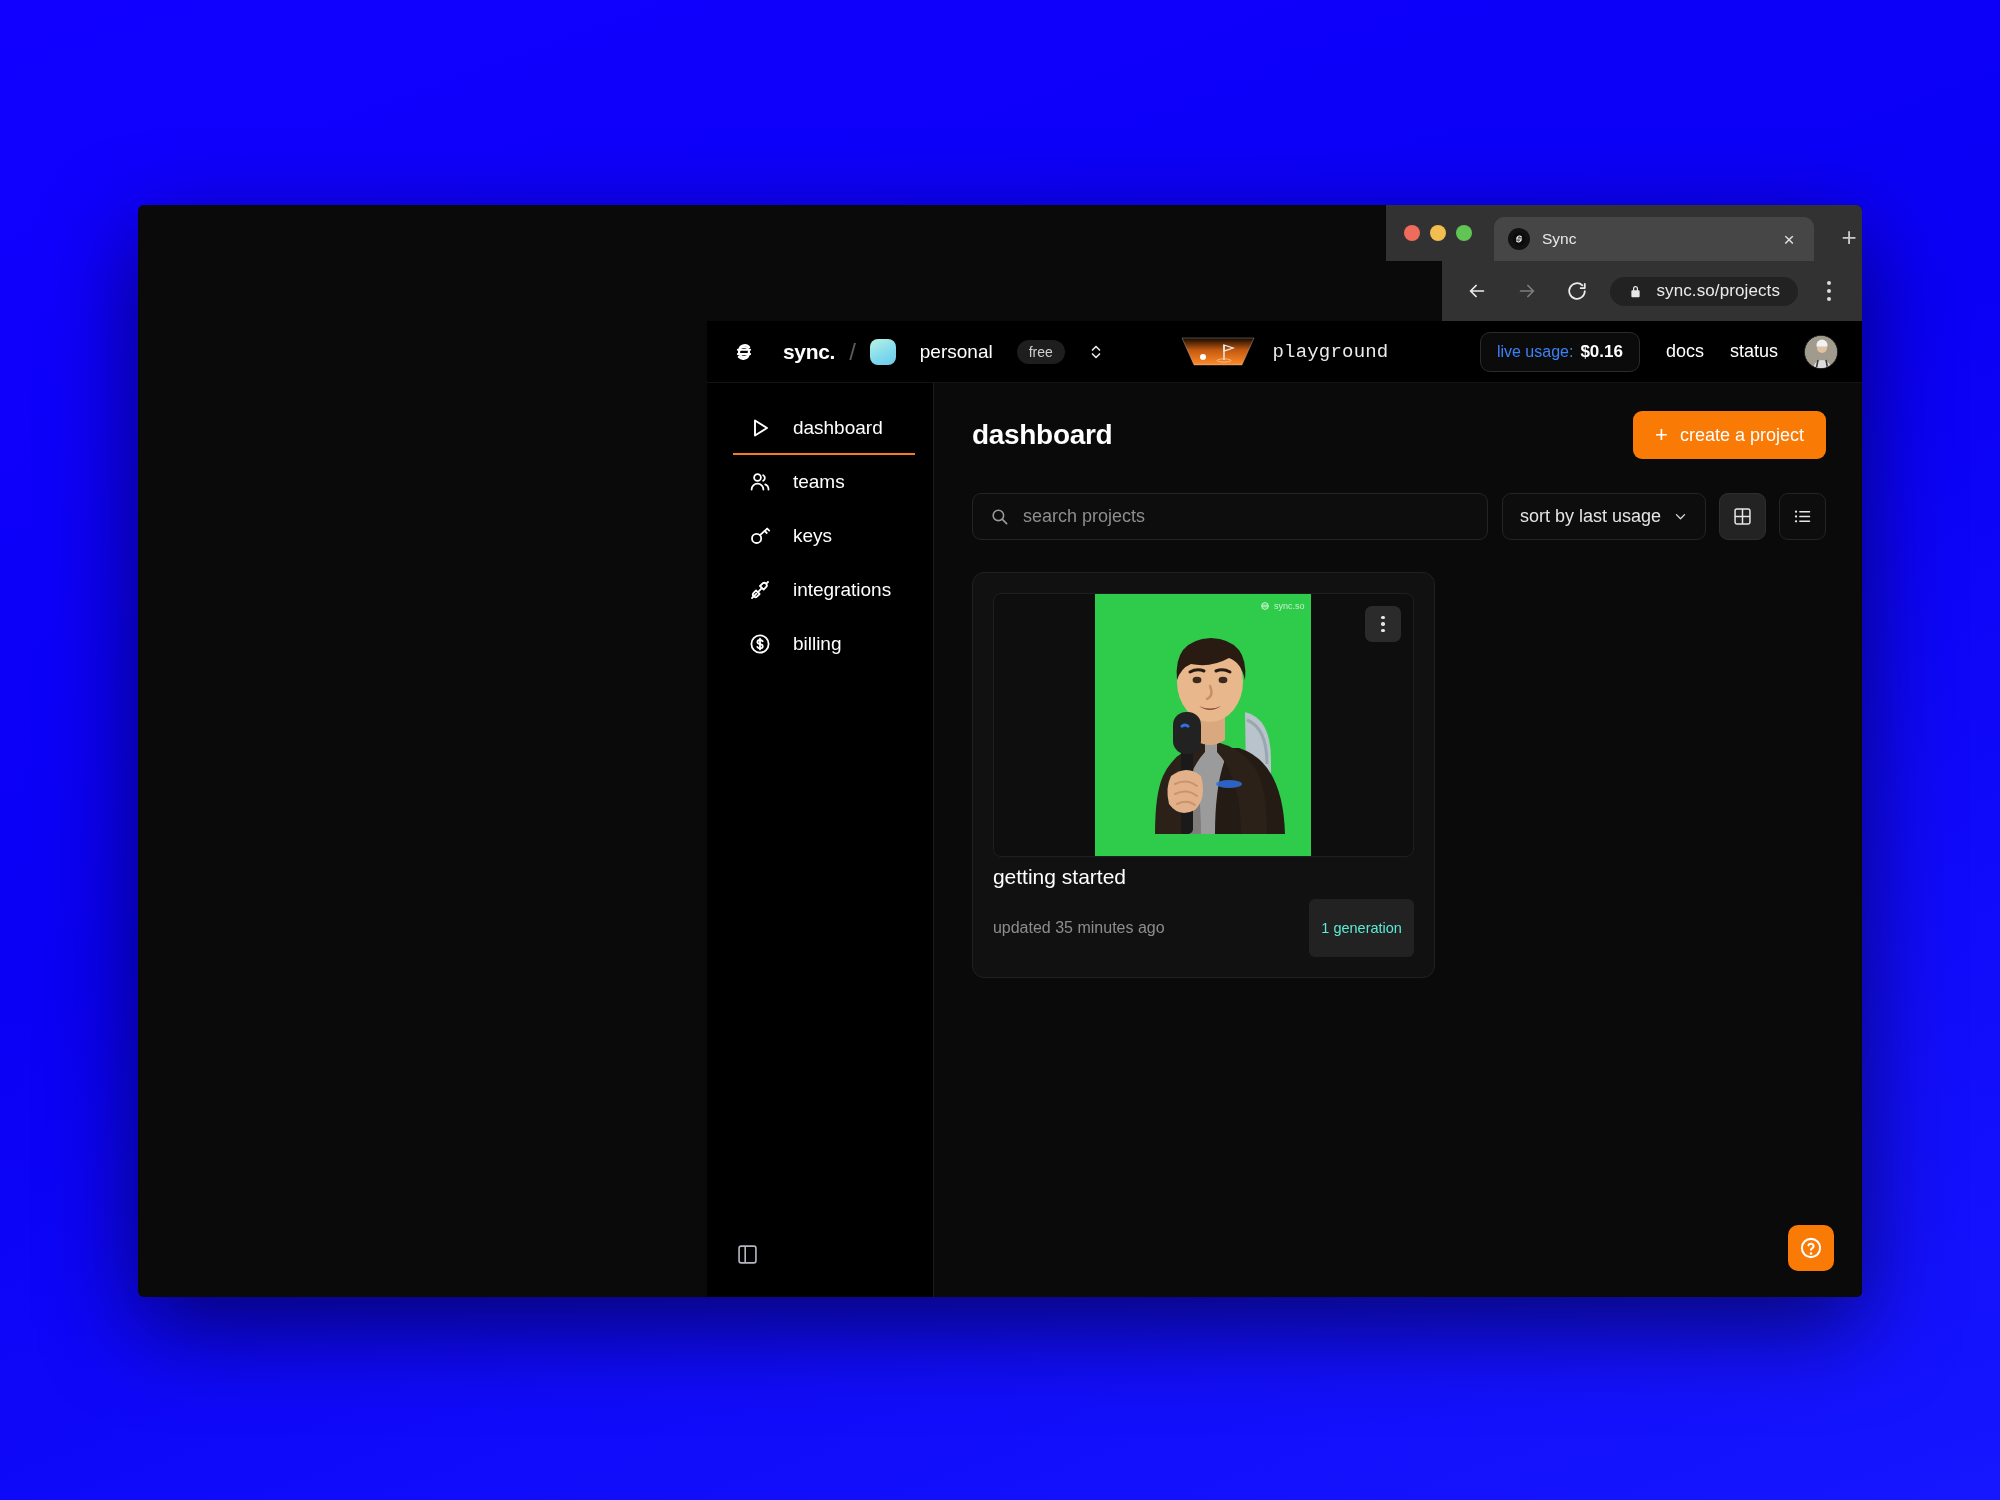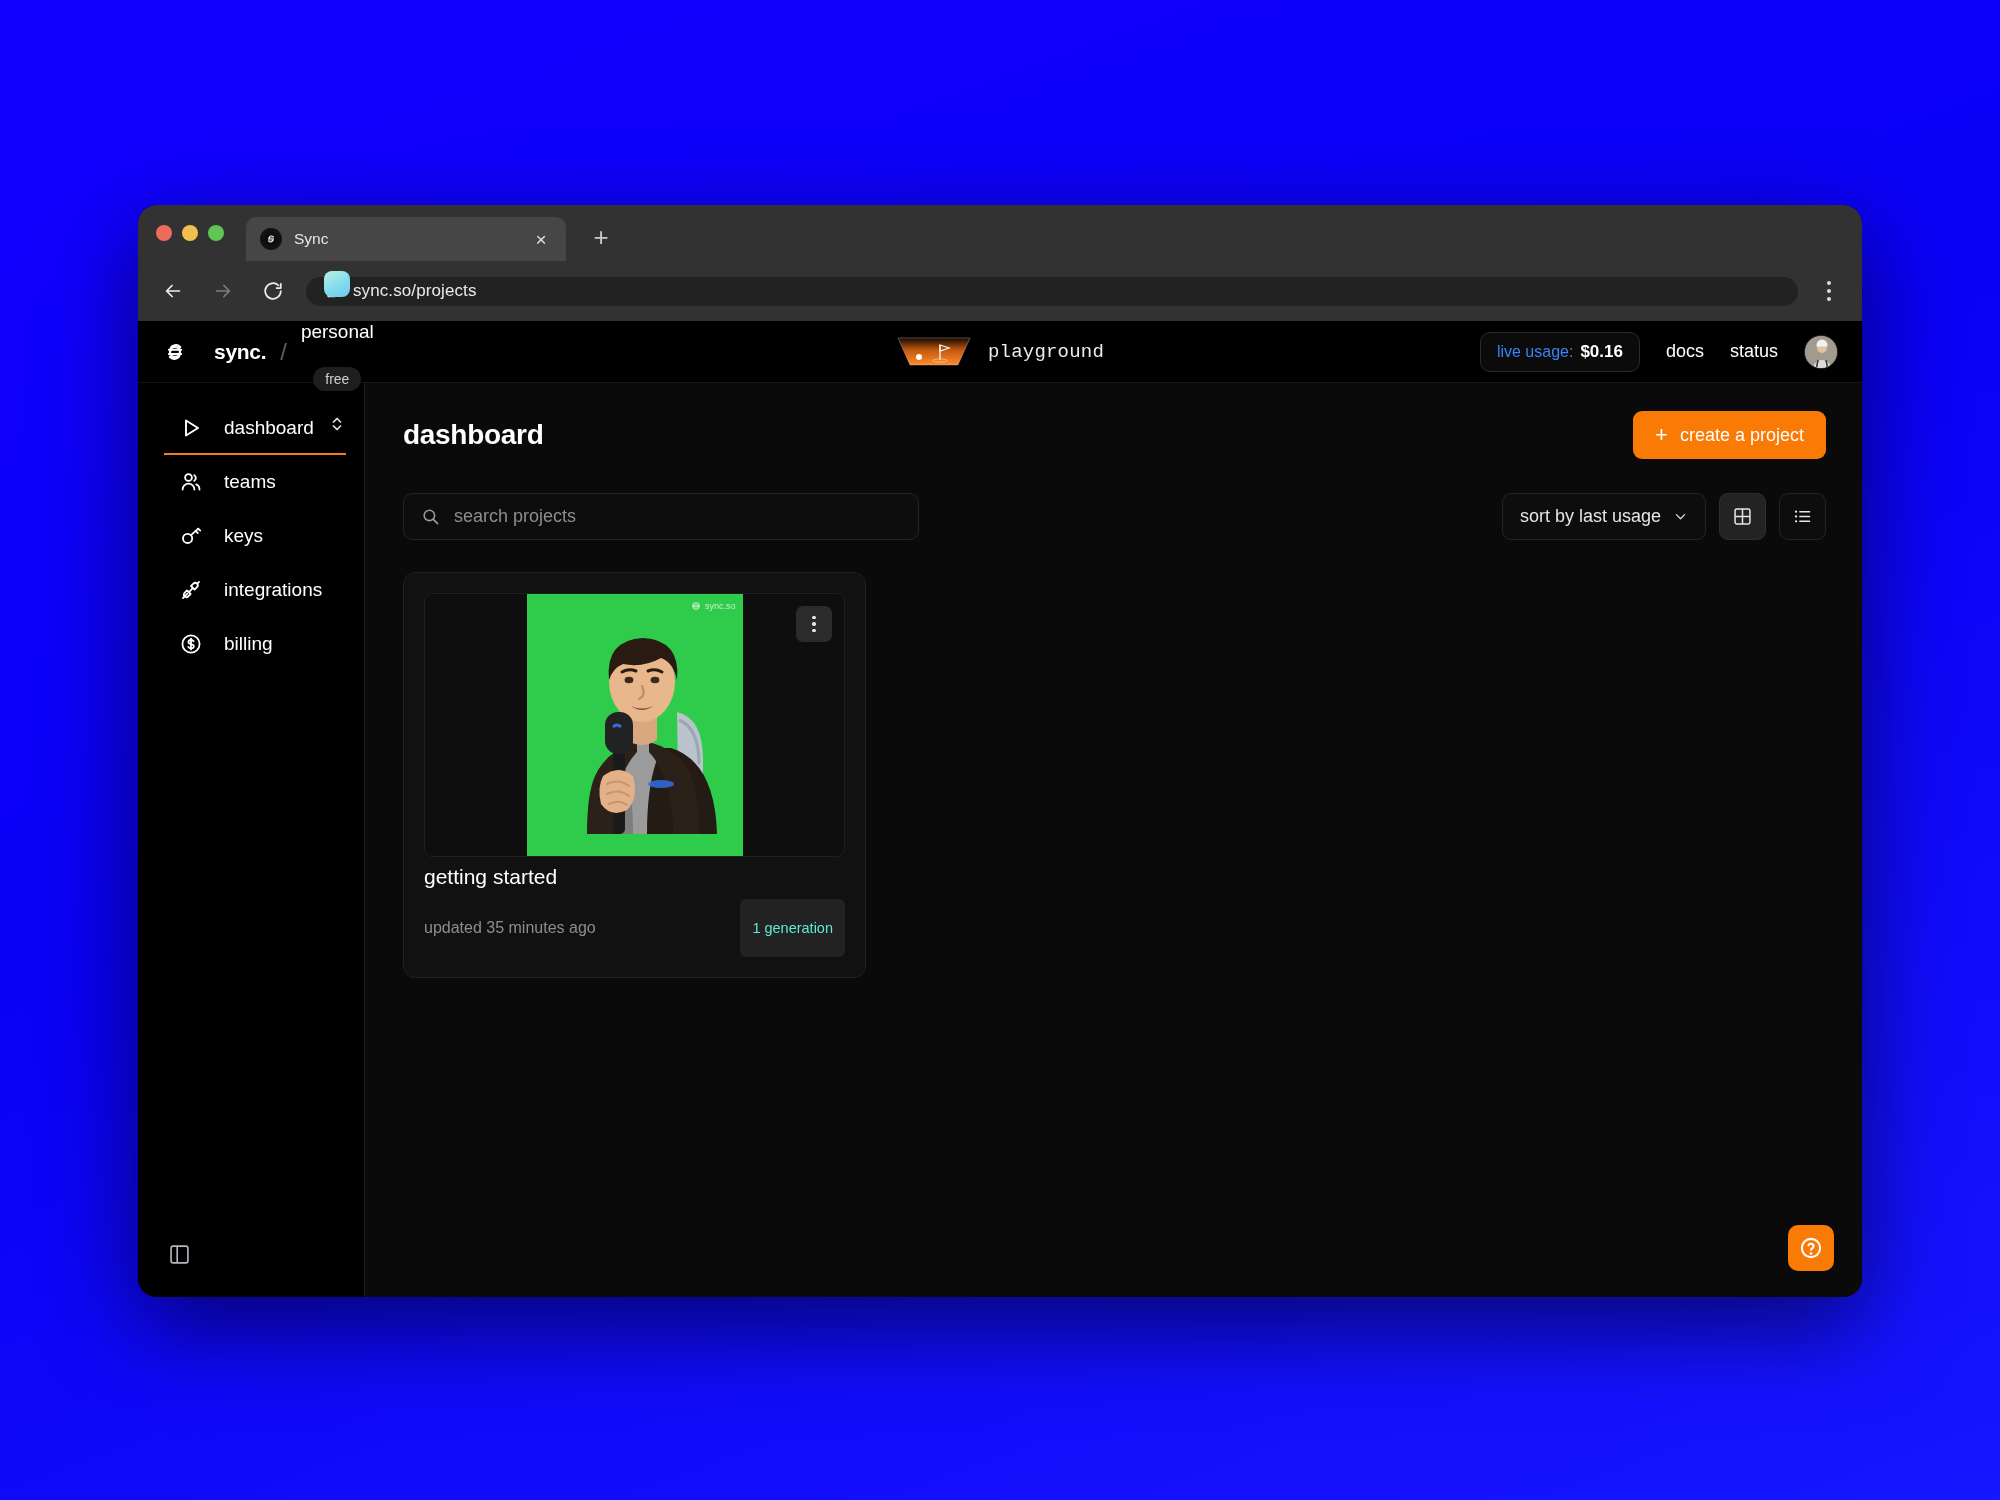--- a/index.html
+++ b/index.html
@@ -13,24 +13,24 @@
     background: linear-gradient(160deg, #1100ff 0%, #0a00f5 45%, #1616ff 100%);
     position: relative;
   }
 
   
   .browser {
     position: absolute;
     left: 138px; top: 205px;
     width: 1724px; height: 1092px;
     background: #0a0a0a;
-    border-radius: 19px;
+    border-radius: 6px;
     overflow: hidden;
     box-shadow: 0 30px 90px rgba(0,0,0,0.55);
-    display: flex; flex-direction: column;
+    display: flex; flex-direction: column; align-items: flex-end;
   }
 
   
   .tabstrip {
     height: 56px;
     background: #323232;
     display: flex; align-items: flex-end;
     padding-left: 18px;
     position: relative;
     flex: 0 0 56px;
@@ -104,21 +104,21 @@
     height: 62px; flex: 0 0 62px;
     background: #000;
     display: flex; align-items: center;
     padding: 0 24px;
     position: relative;
     border-bottom: 1px solid #141414;
   }
   .brand { display: flex; align-items: center; gap: 26px; }
   .brand-name { color: #fff; font-size: 21px; font-weight: 600; letter-spacing: -0.3px; }
   .slash { color: #5c5c5c; font-size: 24px; margin: 0 14px; font-weight: 300; }
-  .ws { display: flex; align-items: center; gap: 24px; cursor: pointer; flex-direction: column; }
+  .ws { display: flex; align-items: center; gap: 24px; cursor: pointer; }
   .ws-avatar {
     width: 26px; height: 26px; border-radius: 8px;
     background: linear-gradient(150deg, #b9f3e2 0%, #7fd9ee 60%, #6ec9ea 100%);
   }
   .ws-name { color: #fff; font-size: 19px; }
   .ws-badge {
     background: #1e1e1e; color: #cfcfcf;
     border-radius: 12px; padding: 4px 12px;
     font-size: 14px;
   }

